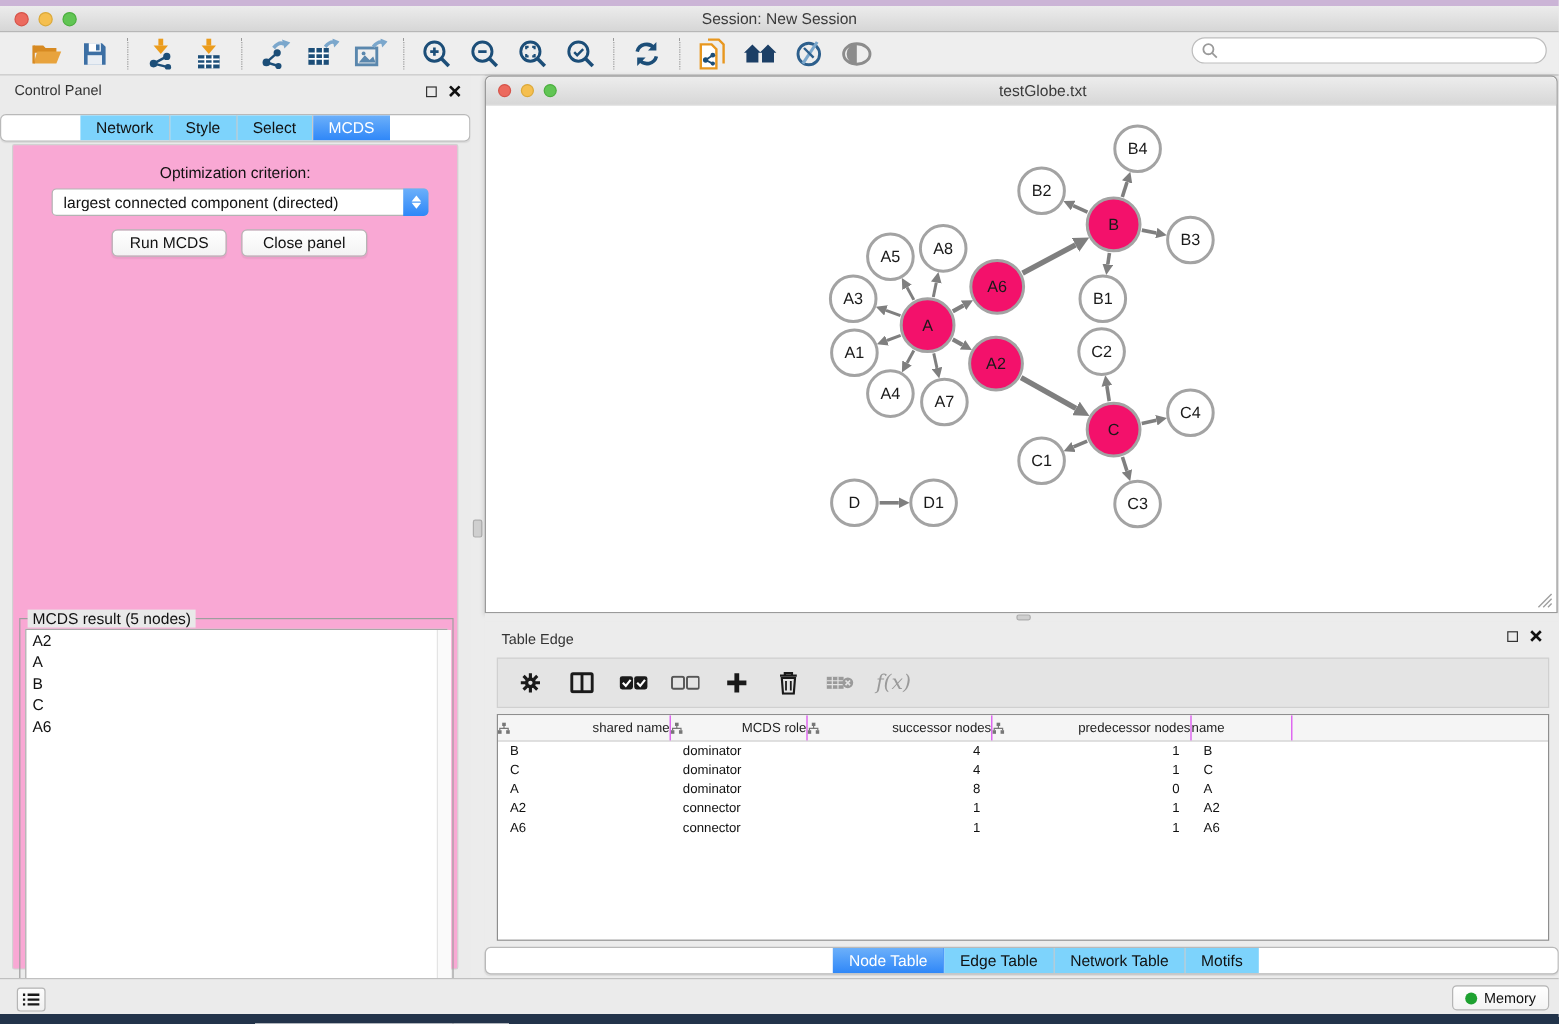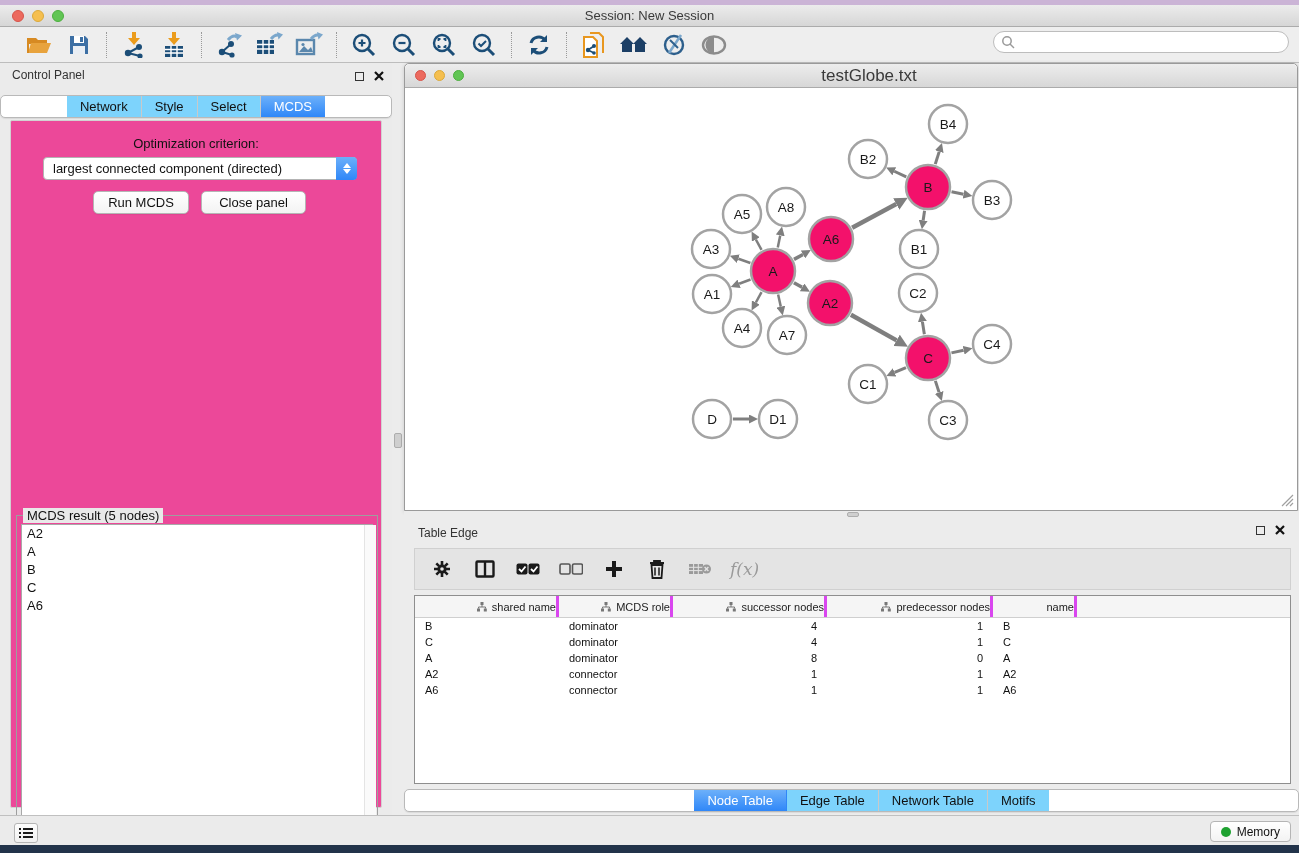--- a/index.html
+++ b/index.html
@@ -46,21 +46,21 @@
 
   .seg { display:inline-flex; border:1px solid #b9b9b9; border-radius:5px; overflow:hidden;
     background:#fff; box-shadow:0 1px 1px rgba(0,0,0,0.08); }
   .seg .seg-item { padding:3px 13px; font-size:13px; color:#111; border-right:1px solid #c9c9c9;
     background:#7dd3fc; cursor:default; white-space:nowrap; }
   .seg .seg-item:last-child { border-right:none; }
   .seg .seg-item.sel { background:linear-gradient(#6cb0fa,#2f87f8); color:#fff; border-right-color:#2f87f8; }
 
   #cp-tabs { position:absolute; left:0; top:32px; width:100%; display:flex; justify-content:center; }
 
-  #cp-body { position:absolute; left:10px; top:57px; width:372px; height:745px; background:#ec4899;
+  #cp-body { position:absolute; left:10px; top:57px; width:372px; height:745px; background:#f9a8d4;
     border:1px solid #d2d2d2; border-radius:2px; height:688px; }
   #opt-label { position:absolute; left:0; top:15px; width:100%; text-align:center; font-size:13px; color:#111; }
   #criterion { position:absolute; left:32px; top:36px; width:314px; height:23px; background:#fff;
     border:1px solid #b3b3b3; border-radius:4px; display:flex; align-items:center; cursor:default; }
   #criterion .val { flex:1; font-size:13px; padding-left:9px; color:#111; white-space:nowrap; overflow:hidden; }
   #criterion .stepper { width:21px; height:23px; margin:-1px -1px -1px 0; border-radius:0 4px 4px 0;
     background:linear-gradient(#6cb0fa,#2f87f8); display:flex; flex-direction:column;
     align-items:center; justify-content:center; gap:1px; }
   .chev { width:0; height:0; border-left:4px solid transparent; border-right:4px solid transparent; }
   .chev.up { border-bottom:5px solid #fff; }
@@ -86,21 +86,21 @@
   #v-divider { left:392px; top:63px; width:12px; height:752px; background:#ececec; }
   #v-divider .thumb { position:absolute; left:2px; top:370px; width:8px; height:15px;
     background:#cfcfcf; border:1px solid #adadad; border-radius:2px; }
 
   
   #net-frame { left:404px; top:63px; width:894px; height:448px; background:#fff;
     border:1px solid #9a9a9a; border-radius:5px 5px 0 0; box-shadow:0 1px 4px rgba(0,0,0,0.15); }
   #net-titlebar { position:absolute; left:0; top:0; width:100%; height:24px;
     background:linear-gradient(#ededed,#d7d7d7); border-bottom:1px solid #ababab;
     border-radius:5px 5px 0 0; display:flex; align-items:center; justify-content:center; }
-  #net-titlebar .title { font-size:17px; color:#3a3a3a;margin-left:36px; }
+  #net-titlebar .title { font-size:13px; color:#3a3a3a;margin-left:36px; }
   #net-titlebar .lights { left:10px; top:6px; }
   #net-titlebar .light { width:11px; height:11px; }
   #net-canvas { position:absolute; left:1px; top:25px; width:890px; height:421px; background:#fff; }
   #resize-grip { position:absolute; right:3px; bottom:3px; width:13px; height:13px; }
 
   #h-strip { left:404px; top:511px; width:895px; height:7px; background:#ececec; }
   #h-strip .thumb { position:absolute; left:443px; top:1px; width:12px; height:5px;
     background:#cfcfcf; border:1px solid #adadad; border-radius:2px; }
 
   
@@ -108,22 +108,22 @@
   #tp-head { position:absolute; left:0; top:0; width:100%; height:28px; }
   #tp-toolbar { position:absolute; left:10px; top:30px; width:877px; height:42px; background:#e4e4e4;
     border:1px solid #d0d0d0; display:flex; align-items:center; gap:17px; padding-left:14px; }
   .tpt-btn { display:flex; align-items:center; justify-content:center; min-width:26px; height:30px; cursor:default; }
   #fx-label { font-family:"DejaVu Serif","Liberation Serif",serif; font-style:italic;
     font-size:17px; color:#9a9a9a; }
 
   #node-table { position:absolute; left:10px; top:77px; width:877px; height:189px; background:#fff;
     border:1px solid #8e8e8e; overflow:hidden; font-size:11px; }
   #nt-header { display:flex; height:22px; background:#f5f5f5; border-bottom:1px solid #cfcfcf; }
-  .nt-hcell { display:flex; align-items:center; justify-content:flex-end; gap:5px;
-    border-right:3px solid #d946ef; color:#222; font-size:11px; }
+  .nt-hcell { display:flex; align-items:center; justify-content:space-between; gap:5px;
+    border-right:1px solid #d946ef; color:#222; font-size:11px; }
   .nt-row { display:flex; height:16px; align-items:center; }
   .nt-cell { padding:0 10px; color:#111; overflow:hidden; white-space:nowrap; }
   .nt-cell.num { text-align:right; }
 
   #tp-tabs { position:absolute; left:0; top:271px; width:100%; display:flex; justify-content:center;padding-left:40px; }
 
   
   #status-bar { left:0; top:815px; width:1299px; height:30px; background:#ebebeb;
     border-top:1px solid #c0c0c0; }
   #statuslist-btn { position:absolute; left:14px; top:7px; width:24px; height:20px;

